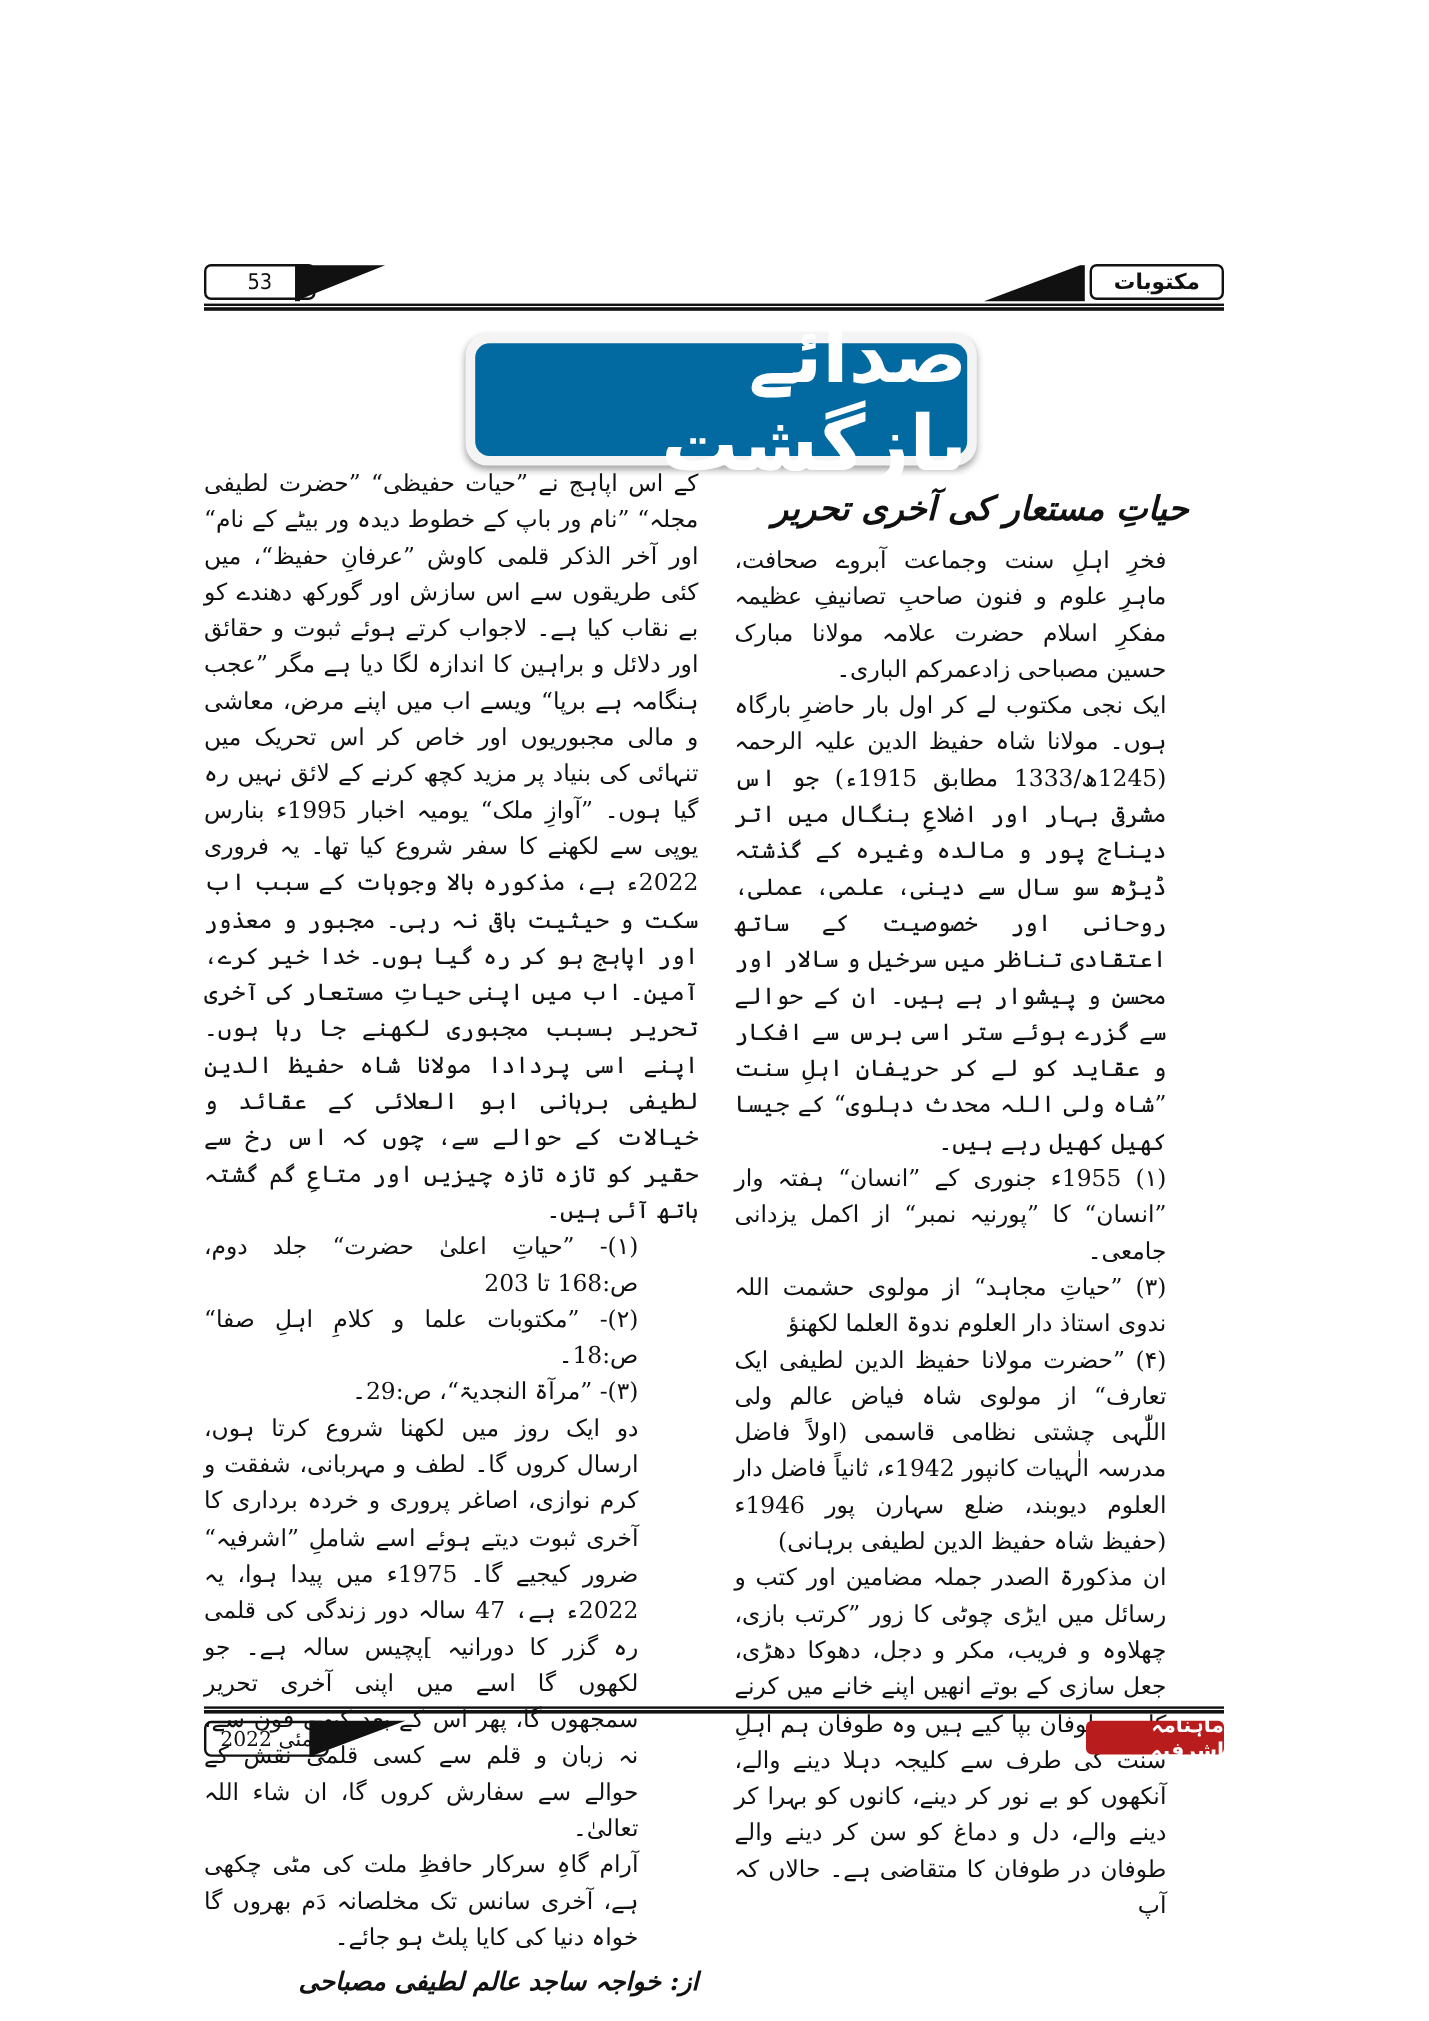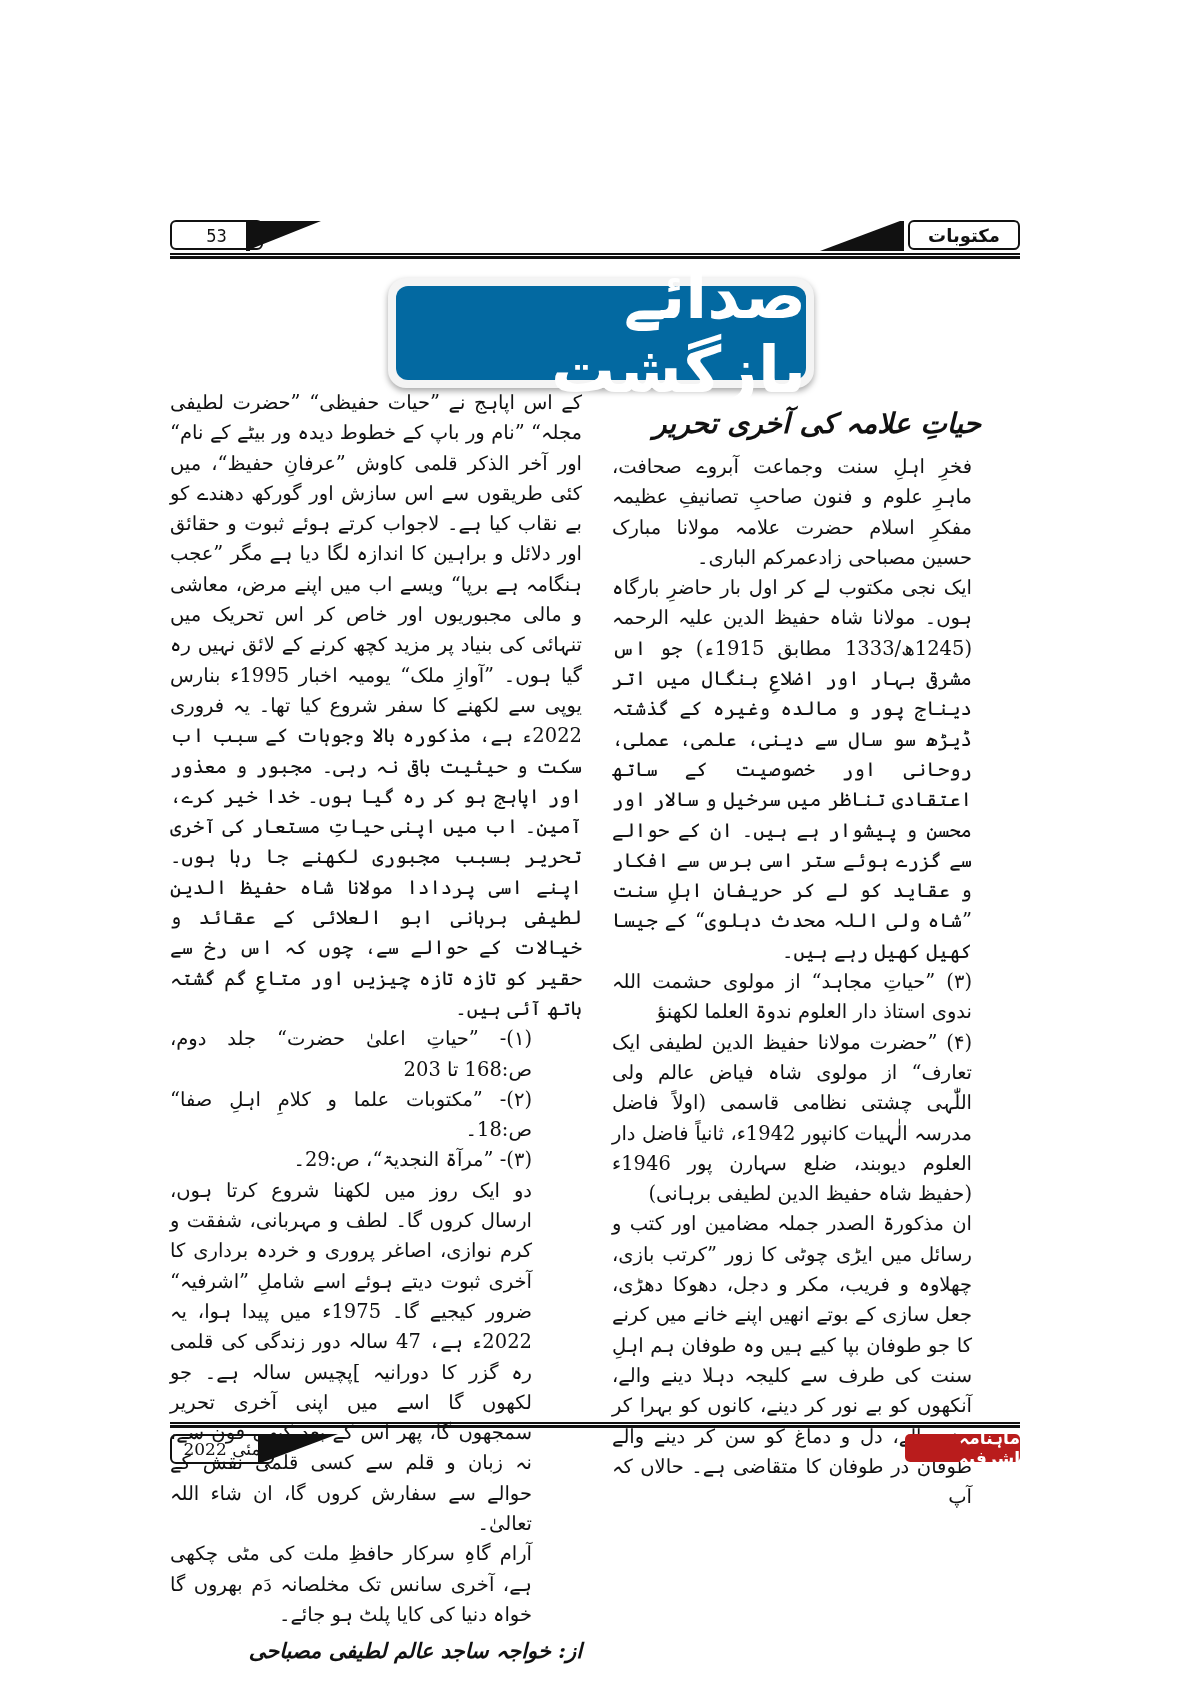--- a/index.html
+++ b/index.html
@@ -73,23 +73,24 @@
   <div class="tri-right-bar"></div>
   <div class="sec-box">مکتوبات</div>
   <div class="rule-dbl"></div>
 </div>
 
 <div class="banner-outer">
   <div class="banner">صدائے بازگشت</div>
 </div>
 
 <div class="col col-right">
-  <div class="article-title">حیاتِ علامہ کی آخری تحریر</div>
+  <div class="article-title">حیاتِ مستعار کی آخری تحریر</div>
   <p class="indent">فخرِ اہلِ سنت وجماعت آبروے صحافت، ماہرِ علوم و فنون صاحبِ تصانیفِ عظیمہ مفکرِ اسلام حضرت علامہ مولانا مبارک حسین مصباحی زادعمرکم الباری۔</p>
   <p class="indent">ایک نجی مکتوب لے کر اول بار حاضرِ بارگاہ ہوں۔ مولانا شاہ حفیظ الدین علیہ الرحمہ (1245ھ/1333 مطابق 1915ء) جو اس مشرقی بہار اور اضلاعِ بنگال میں اتر دیناج پور و مالدہ وغیرہ کے گذشتہ ڈیڑھ سو سال سے دینی، علمی، عملی، روحانی اور خصوصیت کے ساتھ اعتقادی تناظر میں سرخیل و سالار اور محسن و پیشوار ہے ہیں۔ ان کے حوالے سے گزرے ہوئے ستر اسی برس سے افکار و عقاید کو لے کر حریفانِ اہلِ سنت ”شاہ ولی اللہ محدث دہلوی“ کے جیسا کھیل کھیل رہے ہیں۔</p>
+  <p class="list-item">(۱) 1955ء جنوری کے ”انسان“ ہفتہ وار ”انسان“ کا ”پورنیہ نمبر“ از اکمل یزدانی جامعی۔</p>
   <p class="list-item">(۳) ”حیاتِ مجاہد“ از مولوی حشمت اللہ ندوی استاذ دار العلوم ندوۃ العلما لکھنؤ</p>
   <p class="list-item">(۴) ”حضرت مولانا حفیظ الدین لطیفی ایک تعارف“ از مولوی شاہ فیاض عالم ولی اللّٰہی چشتی نظامی قاسمی (اولاً فاضل مدرسہ الٰہیات کانپور 1942ء، ثانیاً فاضل دار العلوم دیوبند، ضلع سہارن پور 1946ء (حفیظ شاہ حفیظ الدین لطیفی برہانی)</p>
   <p class="indent">ان مذکورۃ الصدر جملہ مضامین اور کتب و رسائل میں ایڑی چوٹی کا زور ”کرتب بازی، چھلاوہ و فریب، مکر و دجل، دھوکا دھڑی، جعل سازی کے بوتے انھیں اپنے خانے میں کرنے کا جو طوفان بپا کیے ہیں وہ طوفان ہم اہلِ سنت کی طرف سے کلیجہ دہلا دینے والے، آنکھوں کو بے نور کر دینے، کانوں کو بہرا کر دینے والے، دل و دماغ کو سن کر دینے والے طوفان در طوفان کا متقاضی ہے۔ حالاں کہ آپ</p>
 </div>
 
 <div class="col col-left">
   <p>کے اس اپاہج نے ”حیات حفیظی“ ”حضرت لطیفی مجلہ“ ”نام ور باپ کے خطوط دیدہ ور بیٹے کے نام“ اور آخر الذکر قلمی کاوش ”عرفانِ حفیظ“، میں کئی طریقوں سے اس سازش اور گورکھ دھندے کو بے نقاب کیا ہے۔ لاجواب کرتے ہوئے ثبوت و حقائق اور دلائل و براہین کا اندازہ لگا دیا ہے مگر ”عجب ہنگامہ ہے برپا“ ویسے اب میں اپنے مرض، معاشی و مالی مجبوریوں اور خاص کر اس تحریک میں تنہائی کی بنیاد پر مزید کچھ کرنے کے لائق نہیں رہ گیا ہوں۔ ”آوازِ ملک“ یومیہ اخبار 1995ء بنارس یوپی سے لکھنے کا سفر شروع کیا تھا۔ یہ فروری 2022ء ہے، مذکورہ بالا وجوہات کے سبب اب سکت و حیثیت باقی نہ رہی۔ مجبور و معذور اور اپاہج ہو کر رہ گیا ہوں۔ خدا خیر کرے، آمین۔ اب میں اپنی حیاتِ مستعار کی آخری تحریر بسبب مجبوری لکھنے جا رہا ہوں۔ اپنے اسی پردادا مولانا شاہ حفیظ الدین لطیفی برہانی ابو العلائی کے عقائد و خیالات کے حوالے سے، چوں کہ اس رخ سے حقیر کو تازہ تازہ چیزیں اور متاعِ گم گشتہ ہاتھ آئی ہیں۔</p>
   <p class="list-item">(۱)- ”حیاتِ اعلیٰ حضرت“ جلد دوم، ص:168 تا 203</p>
   <p class="list-item">(۲)- ”مکتوبات علما و کلامِ اہلِ صفا“ ص:18۔</p>
   <p class="list-item">(۳)- ”مرآۃ النجدیۃ“، ص:29۔</p>

